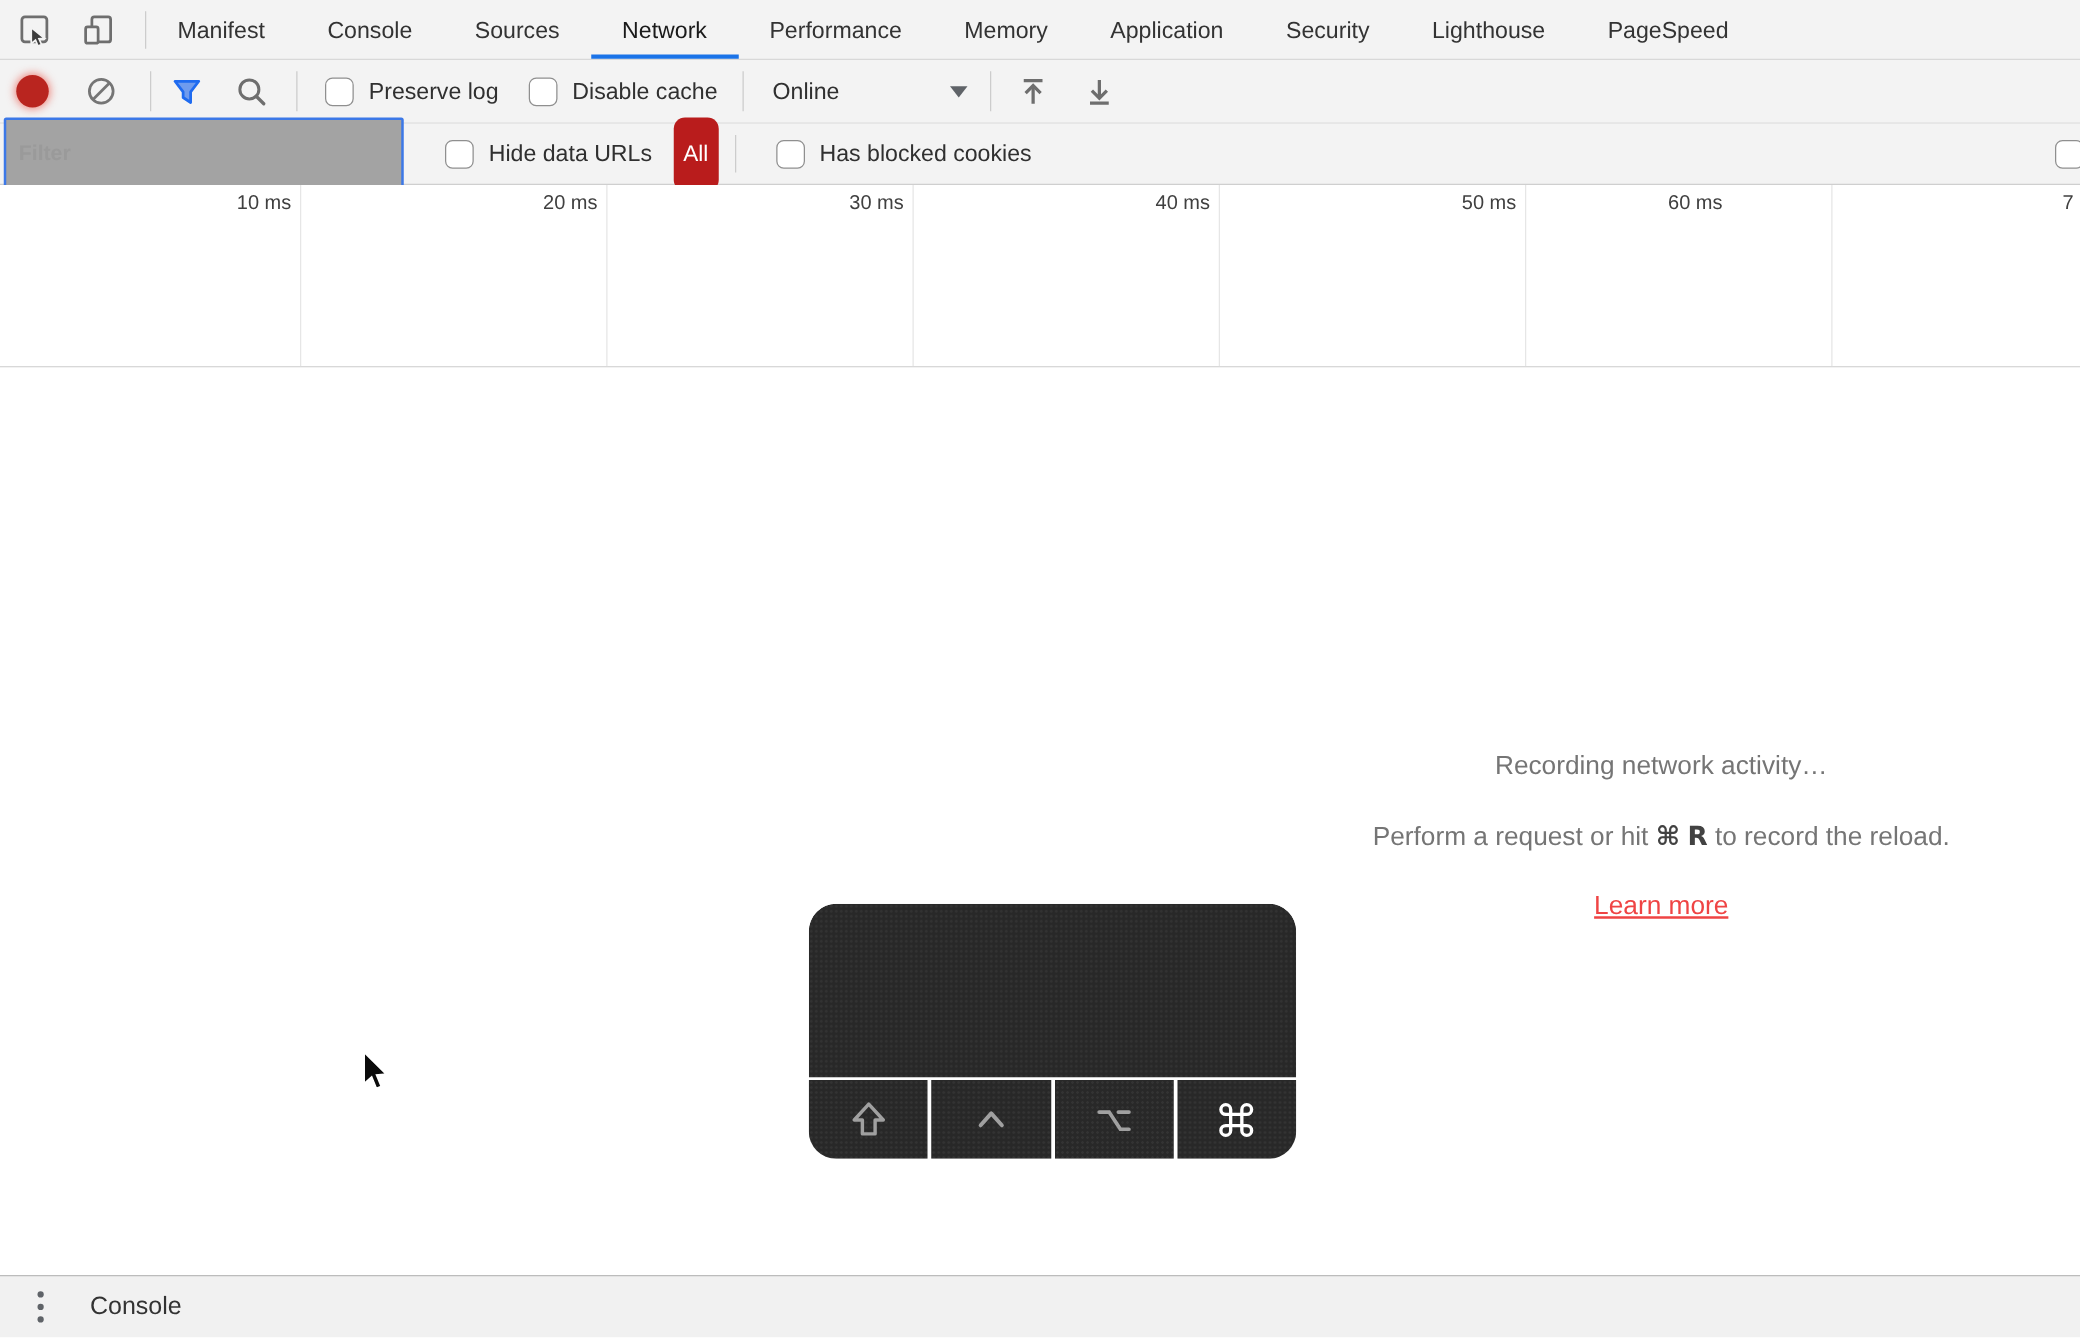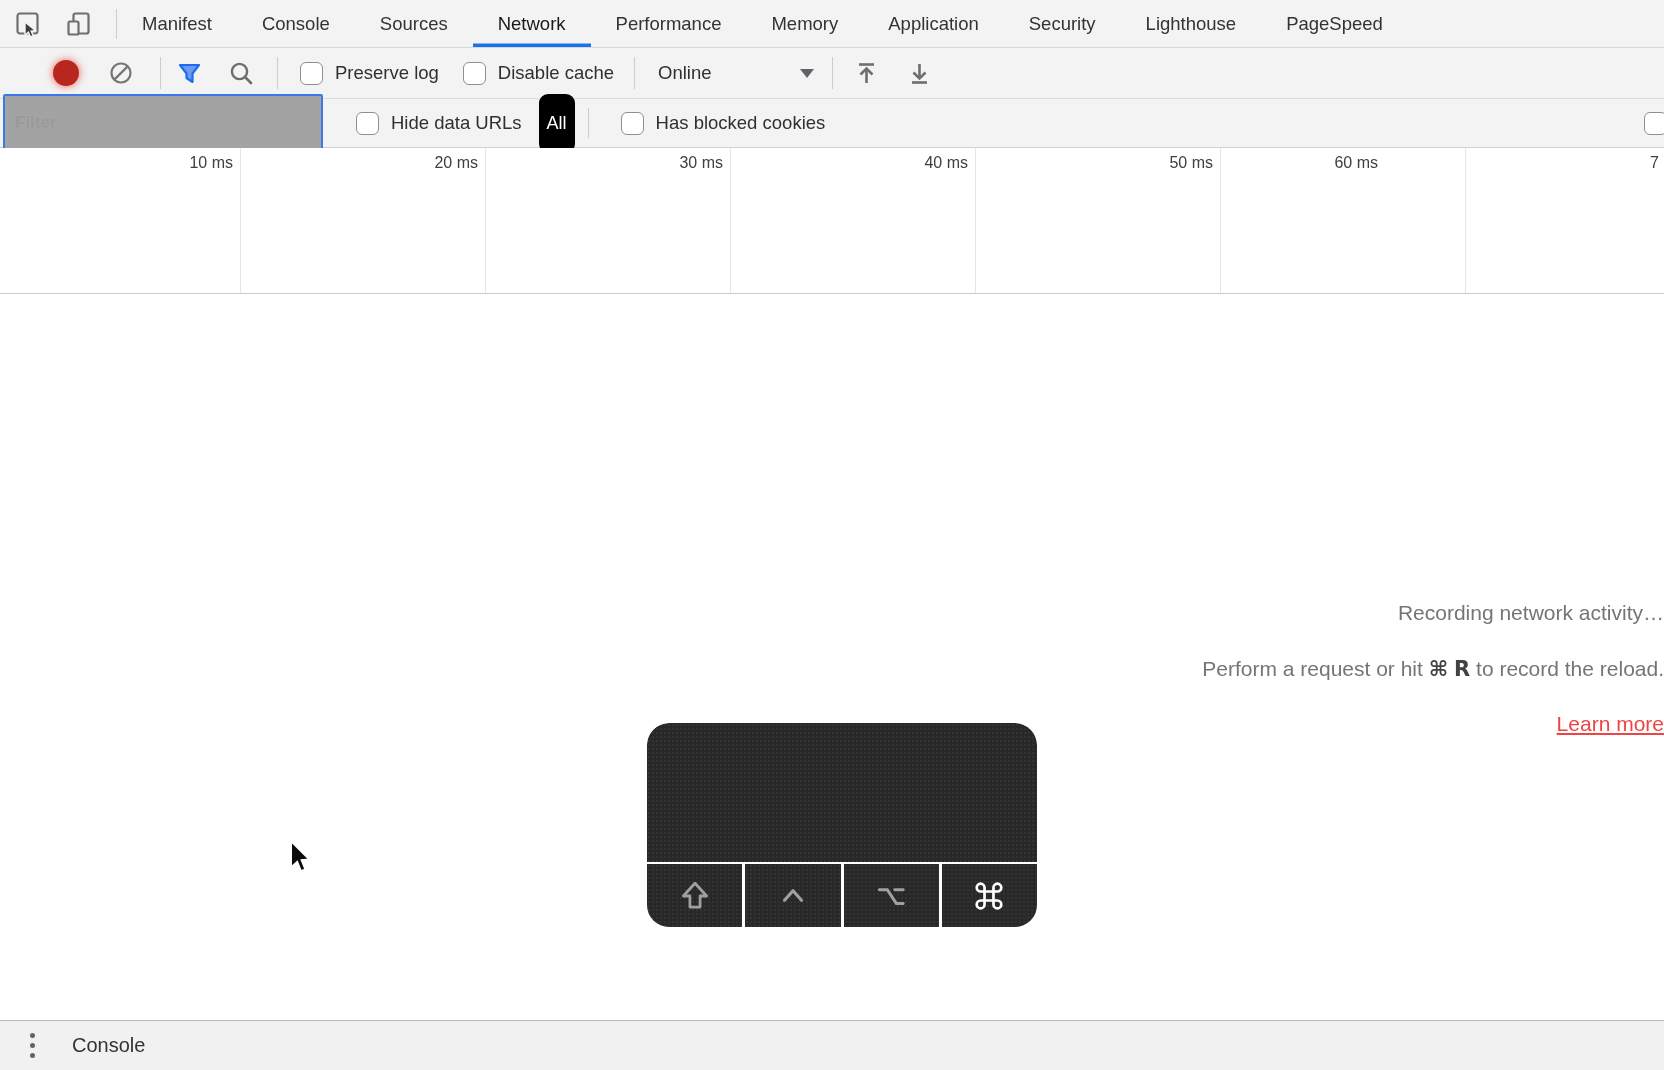--- a/index.html
+++ b/index.html
@@ -12,45 +12,45 @@
   
   .tabbar{top:0;height:47px;border-bottom:1px solid #d8d8d8;}
   .tb-icon-btn{width:30px;height:30px;display:flex;align-items:center;justify-content:center;flex:0 0 auto;}
   .tb-icon-btn:first-child{margin-left:13px;}
   .tb-icon-btn + .tb-icon-btn{margin-left:22px;}
   .vdiv{width:1px;height:30px;background:#ccc;flex:0 0 auto;}
   .tabbar .vdiv{margin:0 0 0 21px;}
   .tab{height:47px;line-height:47px;padding:0 25px;font-size:18.5px;color:#333;white-space:nowrap;cursor:default;}
   .tab.selected{color:#1a1a1a;box-shadow:inset 0 -3.5px 0 #1a73e8;text-align:center;}
   
-  .toolbar{top:48px;height:50px;border-bottom:1px solid #dcdcdc;padding-left:40px;}
+  .toolbar{top:48px;height:50px;border-bottom:1px solid #dcdcdc;}
   .record-dot{width:26px;height:26px;border-radius:50%;background:#b9251f;box-shadow:0 0 7px 1px rgba(234,67,53,.65);margin-left:13px;flex:0 0 auto;}
   .icon24{width:27px;height:27px;flex:0 0 auto;display:flex;align-items:center;justify-content:center;}
   .toolbar .vdiv{height:32px;}
   .chk{width:23px;height:23px;border:1.6px solid #8f8f8f;border-radius:6px;background:#fff;flex:0 0 auto;box-sizing:border-box;}
   .chk-row{display:flex;align-items:center;gap:12px;}
   .lbl{font-size:18.5px;color:#303030;white-space:nowrap;}
   .throttle{display:flex;align-items:center;justify-content:space-between;width:156px;flex:0 0 auto;}
   .caret{width:0;height:0;border-left:7px solid transparent;border-right:7px solid transparent;border-top:9px solid #5f6368;}
   
   .filterbar{top:99px;height:48px;border-bottom:1px solid #cfcfcf;}
   .filter-input{margin-left:3px;width:296px;height:31px;border:2px solid #3c78e7;border-radius:2px;background:#a3a3a3;
     font-size:17px;color:#202124;padding:12px 10px;outline:none;font-family:inherit;flex:0 0 auto;font-weight:bold;}
   .filter-input::placeholder{color:#9a9a9a;}
-  .pill{background:#000000;color:#fff;font-size:18px;padding:19px 8px;border-radius:9px;flex:0 0 auto;}
+  .pill{background:#b91c1c;color:#fff;font-size:18px;padding:19px 8px;border-radius:9px;flex:0 0 auto;}
   .types{display:flex;align-items:center;gap:24px;}
   .type{font-size:18.5px;color:#303030;white-space:nowrap;}
   .filterbar .vdiv{height:30px;}
   
   .overview{position:absolute;top:148px;left:0;right:0;height:145px;background:#fff;border-bottom:1px solid #cccccc;overflow:hidden;}
   .gridline{position:absolute;top:0;bottom:0;width:1px;background:#e6e6e6;}
   .tick{position:absolute;top:6px;width:70px;text-align:right;font-size:16px;color:#404040;white-space:nowrap;}
   
   .main{position:absolute;top:294px;left:0;right:0;bottom:49px;background:#fff;}
-  .empty-state{position:absolute;left:994px;top:300px;width:670px;text-align:right;color:#757575;font-size:21px;}
+  .empty-state{position:absolute;left:994px;top:300px;width:670px;text-align:center;color:#757575;font-size:21px;}
   .empty-title{padding-top:6px;line-height:26px;}
   .empty-hint{margin-top:30px;line-height:26px;}
   .kbd{color:#424242;font-weight:bold;font-family:"DejaVu Sans","Liberation Sans",sans-serif;}
   .empty-link-row{margin-top:29px;line-height:26px;}
   .learn-more{color:#ef4444;text-decoration:underline;cursor:pointer;}
   
   .key-overlay{position:absolute;left:647px;top:429px;width:390px;height:204px;background:#fff;border-radius:22px;
     display:flex;flex-direction:column;overflow:hidden;}
   .dark{background-color:#282828;background-image:radial-gradient(rgba(255,255,255,.05) 1px,transparent 1.2px);background-size:4px 4px;}
   .trackpad{height:139px;border-radius:22px 22px 0 0;}

